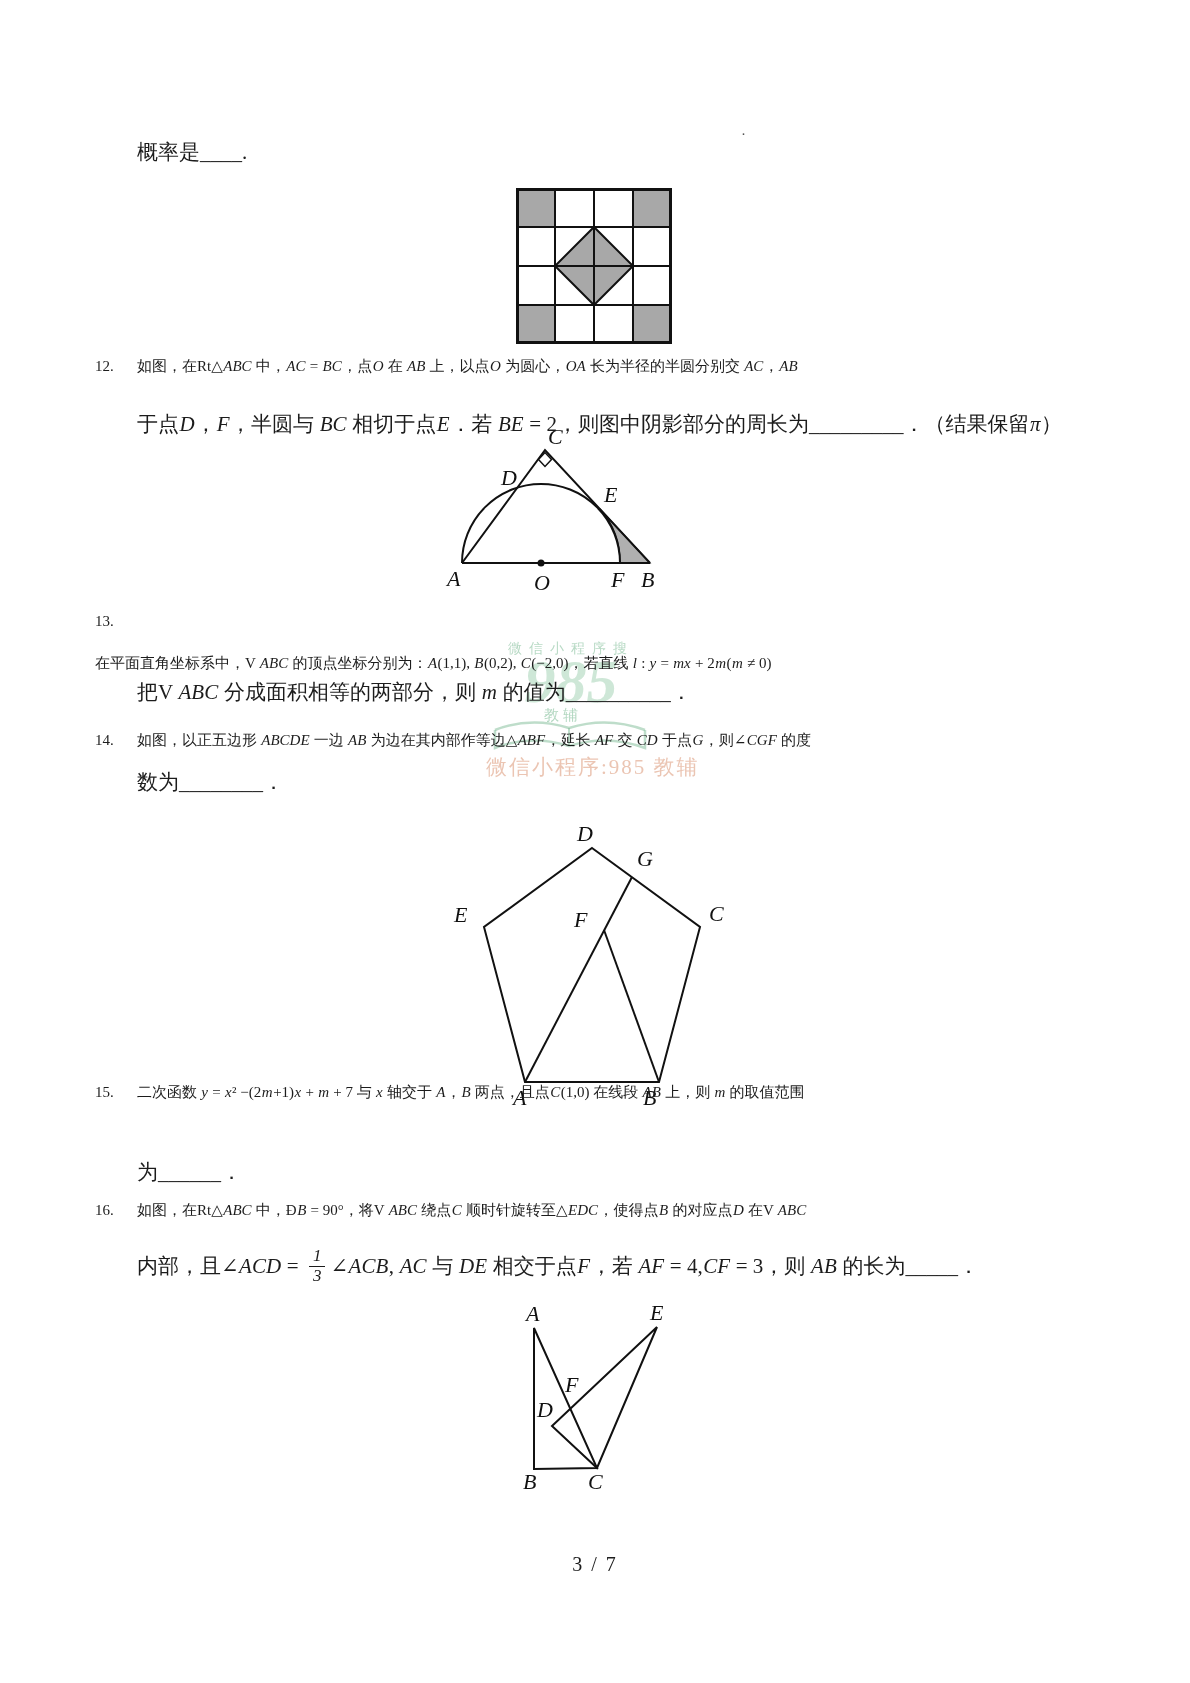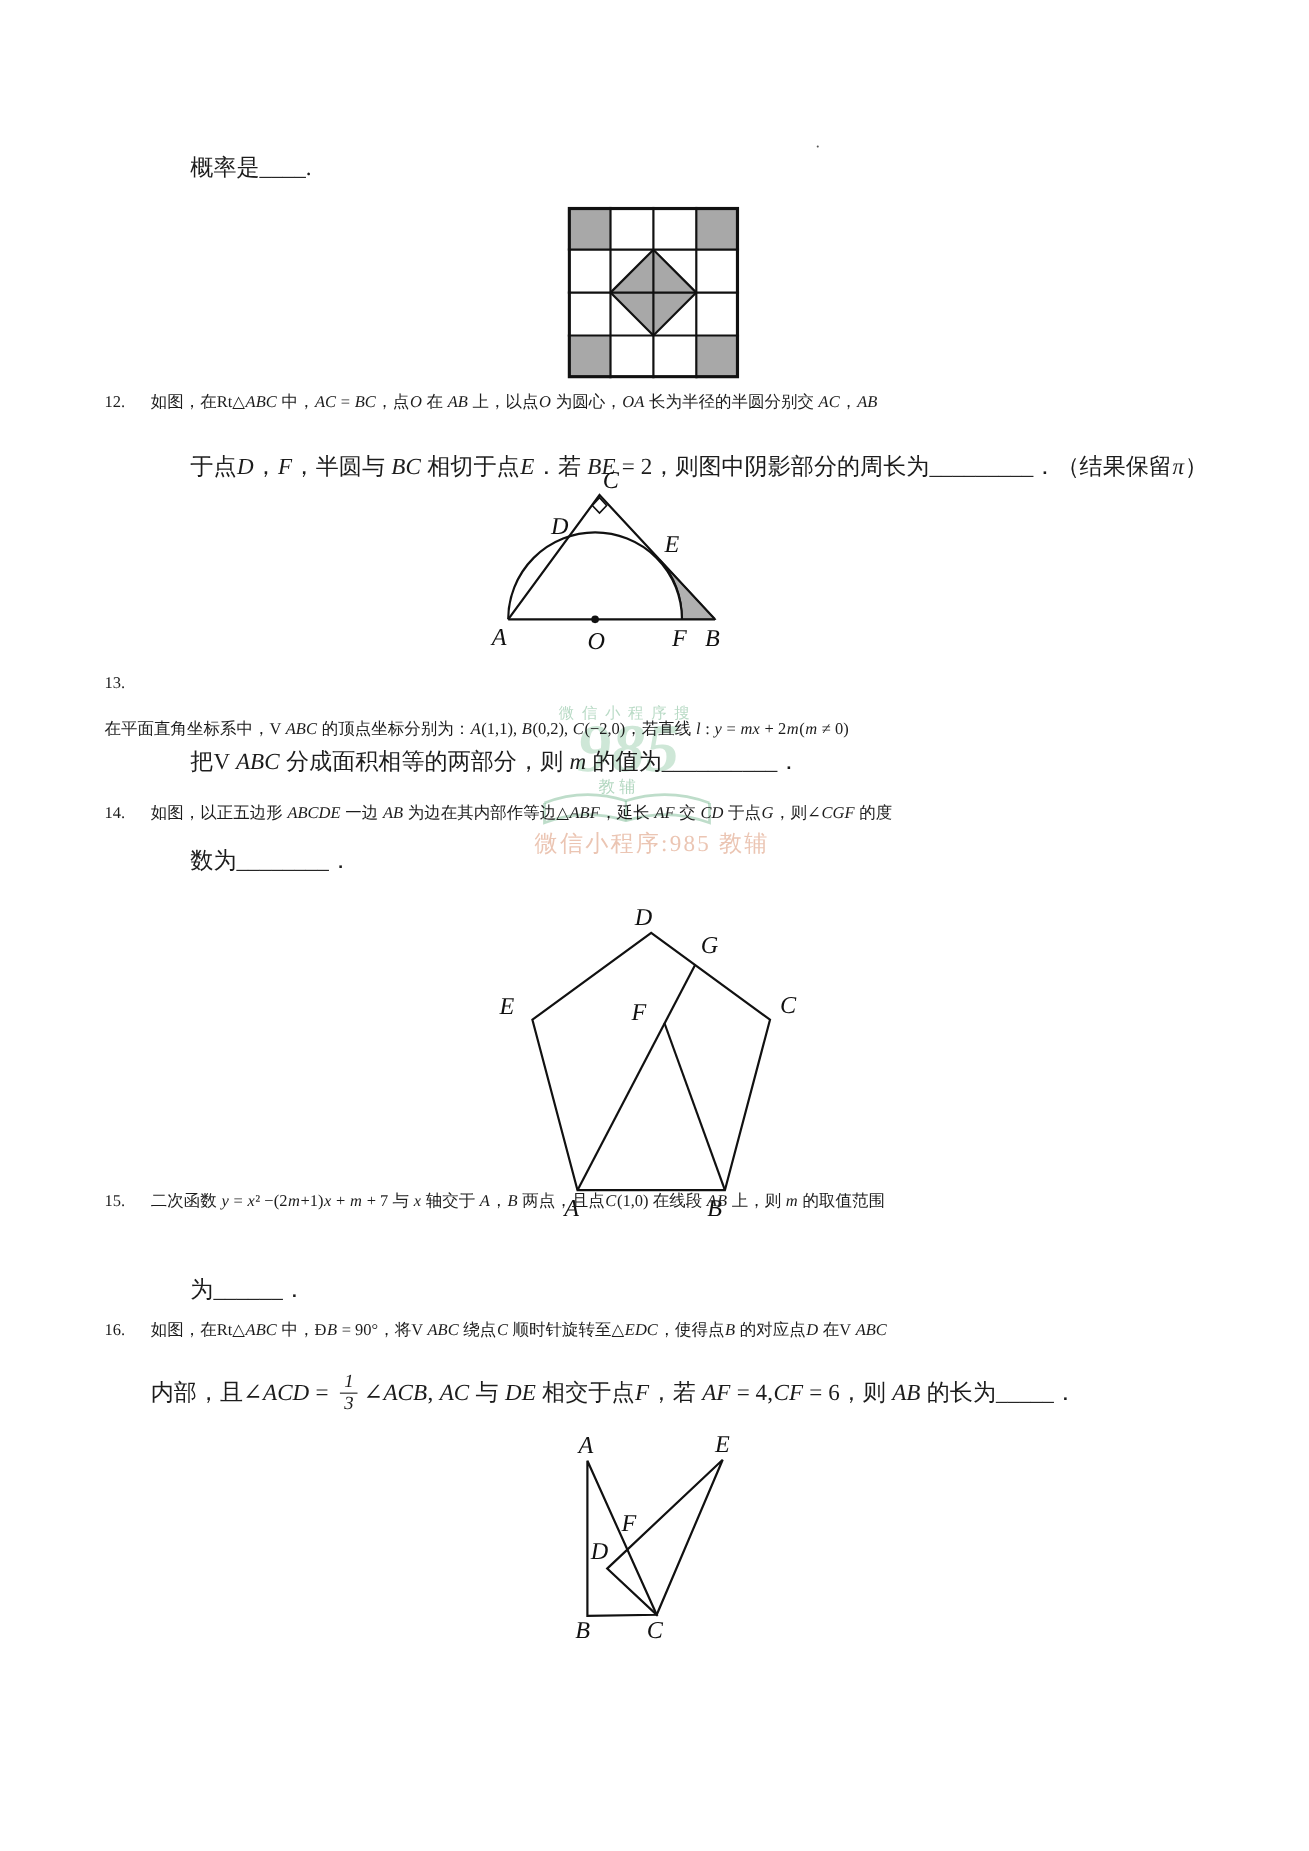--- a/index.html
+++ b/index.html
@@ -1,20 +1,20 @@
 <!DOCTYPE html>
 <html><head>
 <meta charset="utf-8">
 <style>
   html,body{margin:0;padding:0;background:#e8e8e8;}
   .page{
     position:relative;width:1190px;height:1683px;margin:0 auto;background:#ffffff;
     font-family:"Liberation Serif","DejaVu Serif",serif;color:#1c1c1c;overflow:hidden;
   }
-  .line{position:absolute;font-size:21px;line-height:28px;white-space:pre;margin-left:36px;}
+  .line{position:absolute;font-size:21px;line-height:28px;white-space:pre;}
   .qrow{position:absolute;left:95px;display:flex;font-size:15px;line-height:28px;}
   .qnum{flex:0 0 42px;width:42px;}
   .qtext{white-space:pre;}
   .mi{font-style:italic;padding:0 0.5px;}
   .fig{position:absolute;}
   .flabel{font-family:"Liberation Serif","DejaVu Serif",serif;font-style:italic;font-size:22px;fill:#111;}
   .fracrow{position:absolute;display:flex;align-items:center;font-size:21px;line-height:28px;text-align:center;}
   .fracrow .seg{white-space:pre;}
   .frac{display:inline-flex;flex-direction:column;align-items:center;font-size:17px;line-height:1.1;margin:0 5px;font-style:italic;}
   .frac .num{padding:0 4px;}
@@ -123,28 +123,29 @@
   <div class="qrow" style="top:1196px;">
     <span class="qnum">16.</span>
     <span class="qtext"><span>如图，在Rt</span><span>△</span><span class="mi">ABC</span><span> 中，Ð</span><span class="mi">B</span><span> = 90°，将V </span><span class="mi">ABC</span><span> 绕点</span><span class="mi">C</span><span> 顺时针旋转至</span><span>△</span><span class="mi">EDC</span><span>，使得点</span><span class="mi">B</span><span> 的对应点</span><span class="mi">D</span><span> 在V </span><span class="mi">ABC</span></span>
   </div>
   <div class="fracrow" style="left:137px;top:1238px;height:56px;">
     <span class="seg"><span>内部，且</span><span>∠</span><span class="mi">ACD</span><span> = </span></span>
     <span class="frac">
       <span class="num">1</span>
       <span class="den">3</span>
     </span>
-    <span class="seg"><span>∠</span><span class="mi">ACB</span><span>, </span><span class="mi">AC</span><span> 与 </span><span class="mi">DE</span><span> 相交于点</span><span class="mi">F</span><span>，若 </span><span class="mi">AF</span><span> = 4,</span><span class="mi">CF</span><span> = 6，则 </span><span class="mi">AB</span><span> 的长为</span><span>_____</span><span>．</span></span>
+    <span class="seg"><span>∠</span><span class="mi">ACB</span><span>, </span><span class="mi">AC</span><span> 与 </span><span class="mi">DE</span><span> 相交于点</span><span class="mi">F</span><span>，若 </span><span class="mi">AF</span><span> = 4,</span><span class="mi">CF</span><span> = 3，则 </span><span class="mi">AB</span><span> 的长为</span><span>_____</span><span>．</span></span>
   </div>
 
   <svg class="fig" style="left:490px;top:1302px;" width="230" height="200" viewBox="490 1302 230 200">
     <path d="M534,1328 L534,1469 L597,1468 Z" fill="none" stroke="#111" stroke-width="2"></path>
     <path d="M657,1327 L552,1426 L597,1468 Z" fill="none" stroke="#111" stroke-width="2"></path>
     <text class="flabel" x="526" y="1321">A</text>
     <text class="flabel" x="650" y="1320">E</text>
     <text class="flabel" x="565" y="1392">F</text>
     <text class="flabel" x="537" y="1417">D</text>
     <text class="flabel" x="523" y="1489">B</text>
     <text class="flabel" x="588" y="1489">C</text>
   </svg>
 
+  <div class="footer">3 / 7</div>
 
 </div>
 
 </body></html>

